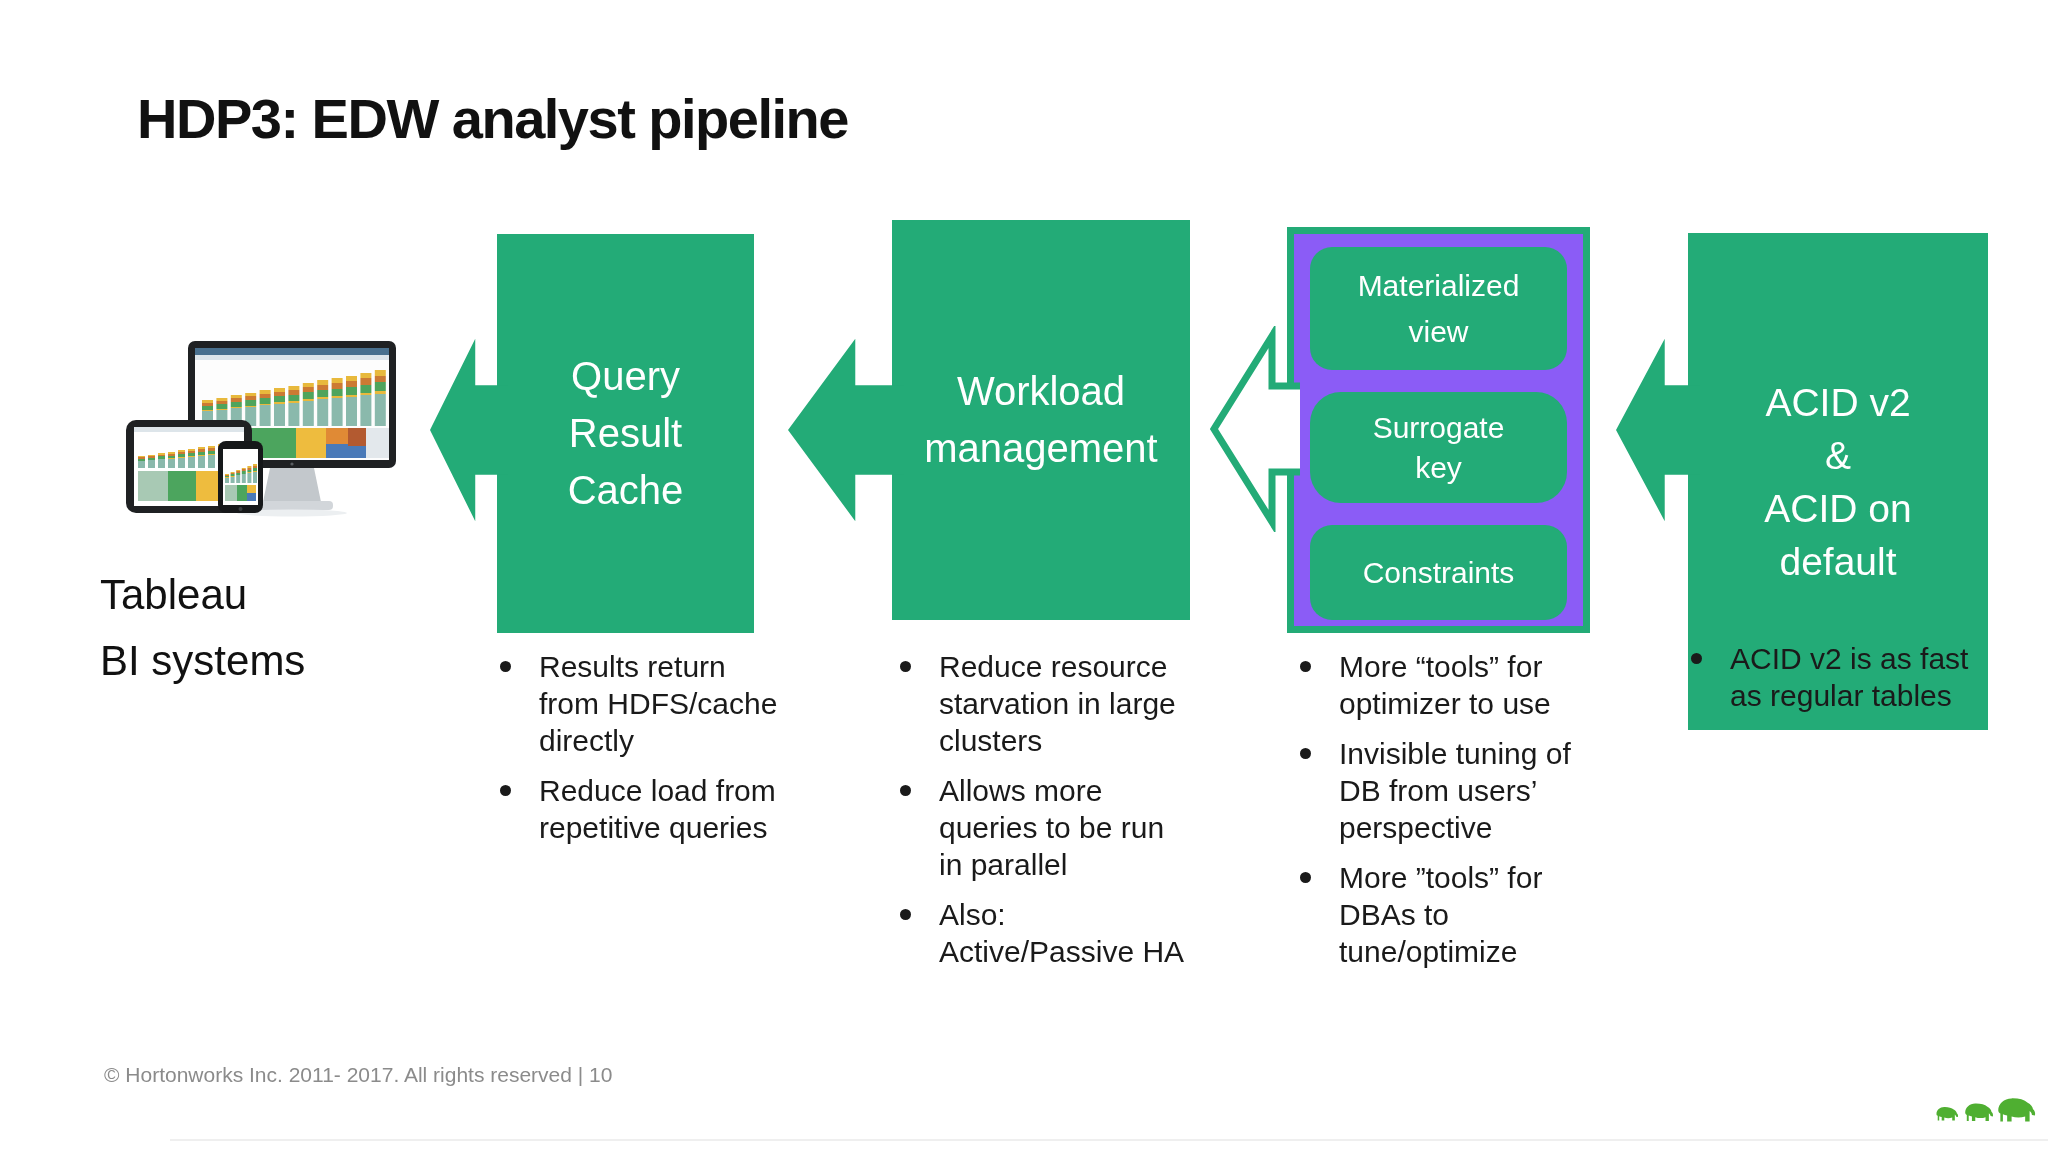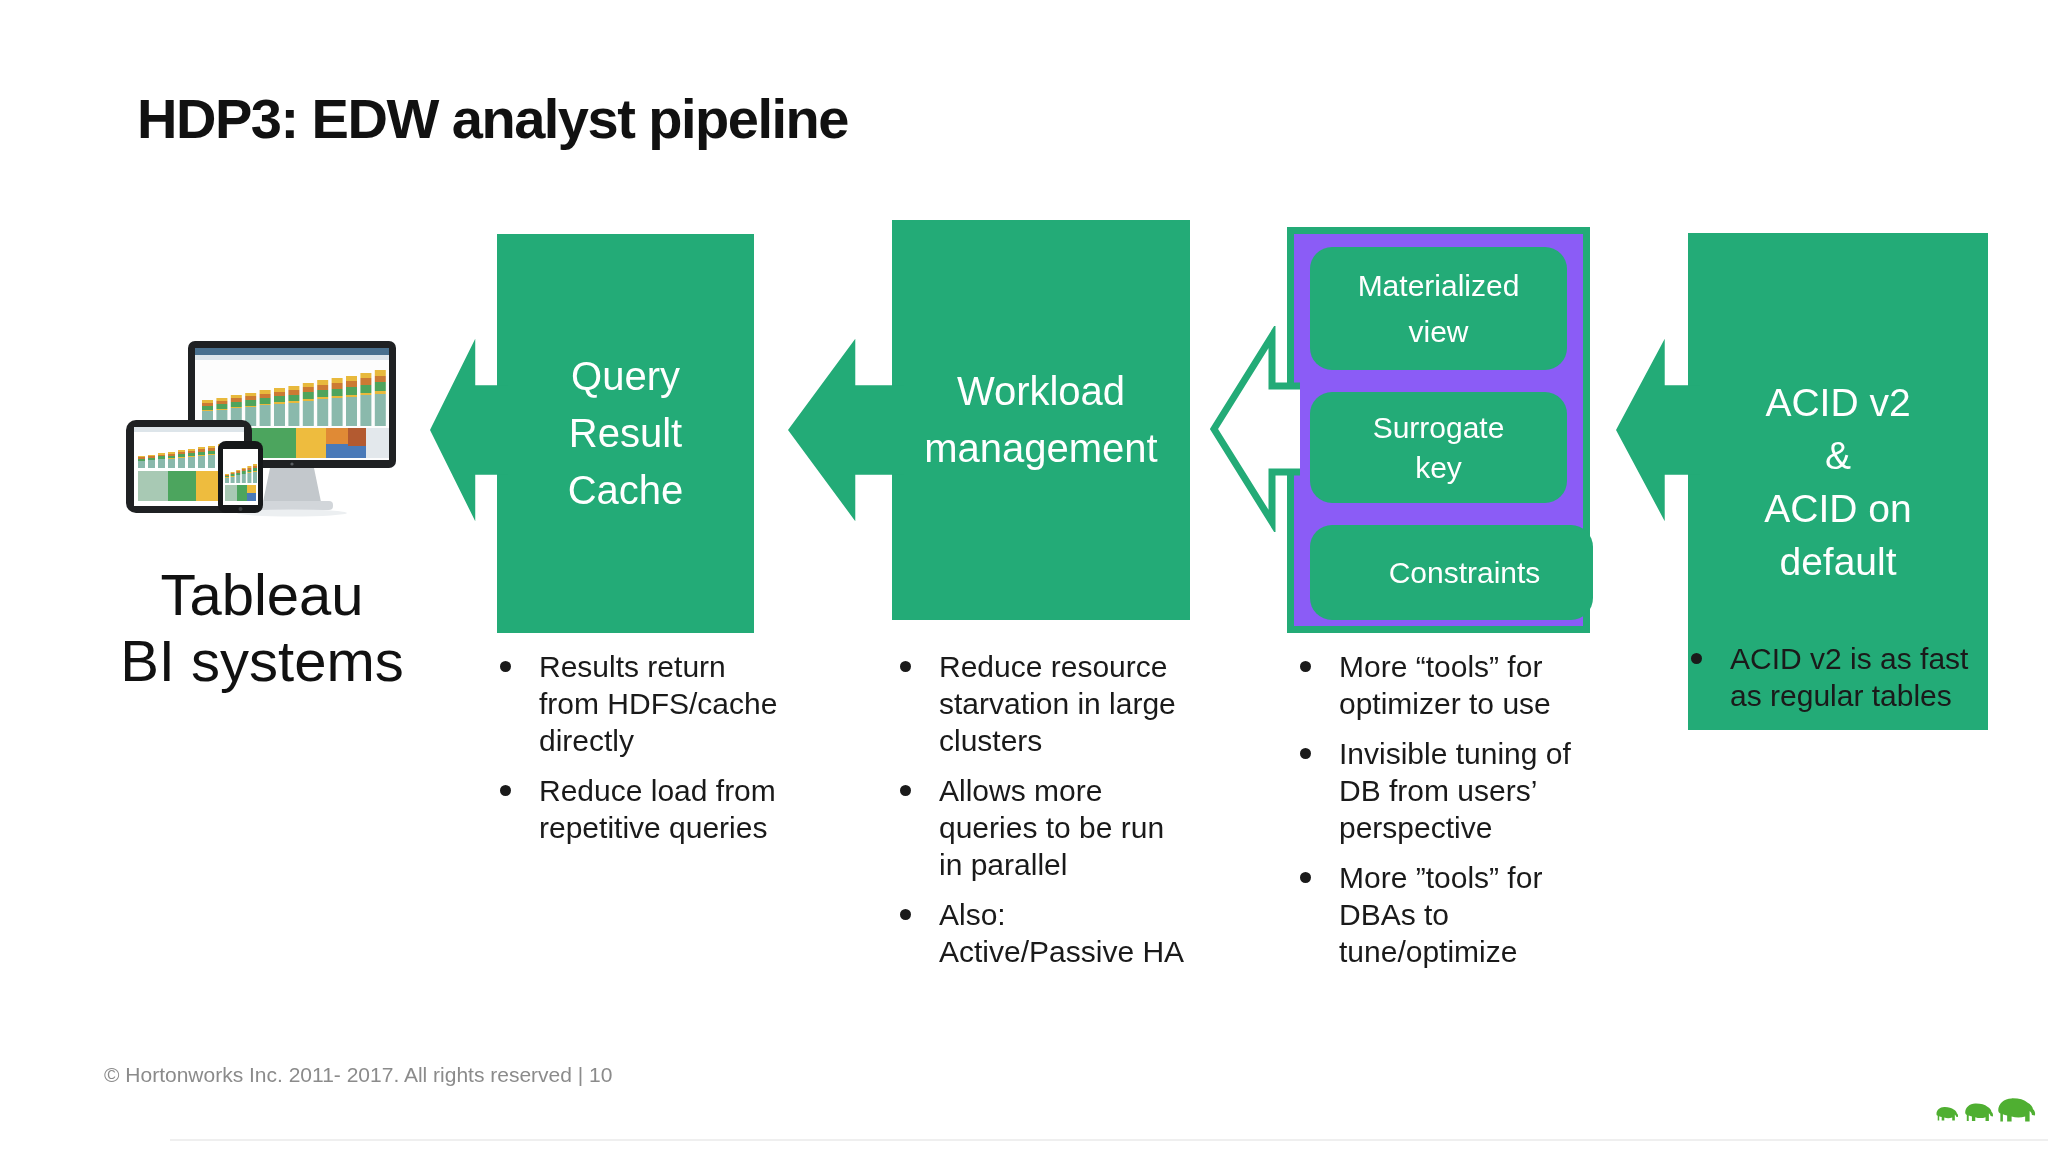--- a/index.html
+++ b/index.html
@@ -24,42 +24,42 @@
   .container-box{
     position:absolute;left:1287px;top:227px;width:303px;height:406px;
     border:7px solid #23AB77;background:#8b5cf6;box-sizing:border-box;
   }
   .pill{
     position:absolute;left:16px;width:257px;background:#23AB77;border-radius:22px;
     color:#ffffff;display:flex;align-items:center;justify-content:center;
     text-align:center;white-space:pre-line;font-size:30px;
   }
   .pill-mv{top:13px;height:123px;line-height:46px;}
-  .pill-sk{top:158px;height:111px;line-height:40px;}
-  .pill-c{top:291px;height:95px;line-height:40px;padding-left:26px;}
+  .pill-sk{top:158px;height:111px;line-height:40px;border-radius:31px;}
+  .pill-c{top:291px;height:95px;line-height:40px;}
   
   .arrow{position:absolute;}
   .arrow-1{left:430px;top:335px;width:78px;height:190px;}
   .arrow-2{left:788px;top:335px;width:116px;height:190px;}
   .arrow-3{left:1208px;top:326px;width:92px;height:206px;}
   .arrow-4{left:1616px;top:335px;width:84px;height:190px;}
   
   .bullets{position:absolute;width:372px;}
   .bullets-1{left:497px;top:648px;}
   .bullets-2{left:897px;top:648px;}
   .bullets-3{left:1297px;top:648px;}
   .bullets-4{left:1688px;top:640px;}
   .bullet-item{display:flex;margin-bottom:13px;}
   .dot{flex:none;width:11px;height:11px;border-radius:50%;background:#1a1a1a;margin:13px 0 0 3px;}
   .bullet-text{margin-left:28px;font-size:30px;line-height:37px;color:#1a1a1a;white-space:pre-line;}
   
   .devices{position:absolute;left:118px;top:338px;width:300px;height:180px;}
   .bi-label{
-    position:absolute;left:100px;top:562px;width:324px;text-align:center;
-    font-size:58px;line-height:66px;color:#111111;white-space:pre-line;
+    position:absolute;left:100px;top:562px;width:324px;text-align:left;
+    font-size:42px;line-height:66px;color:#111111;white-space:pre-line;
   }
   .footer{position:absolute;left:104px;top:1063px;font-size:21px;color:#8b8b8b;}
   .elephants{position:absolute;left:1928px;top:1092px;width:108px;height:36px;}
   .bottom-hairline{position:absolute;left:170px;right:0;top:1139px;height:2px;background:#efefef;}
 </style>
 </head>
 <body>
 
 <div class="stage">
 

